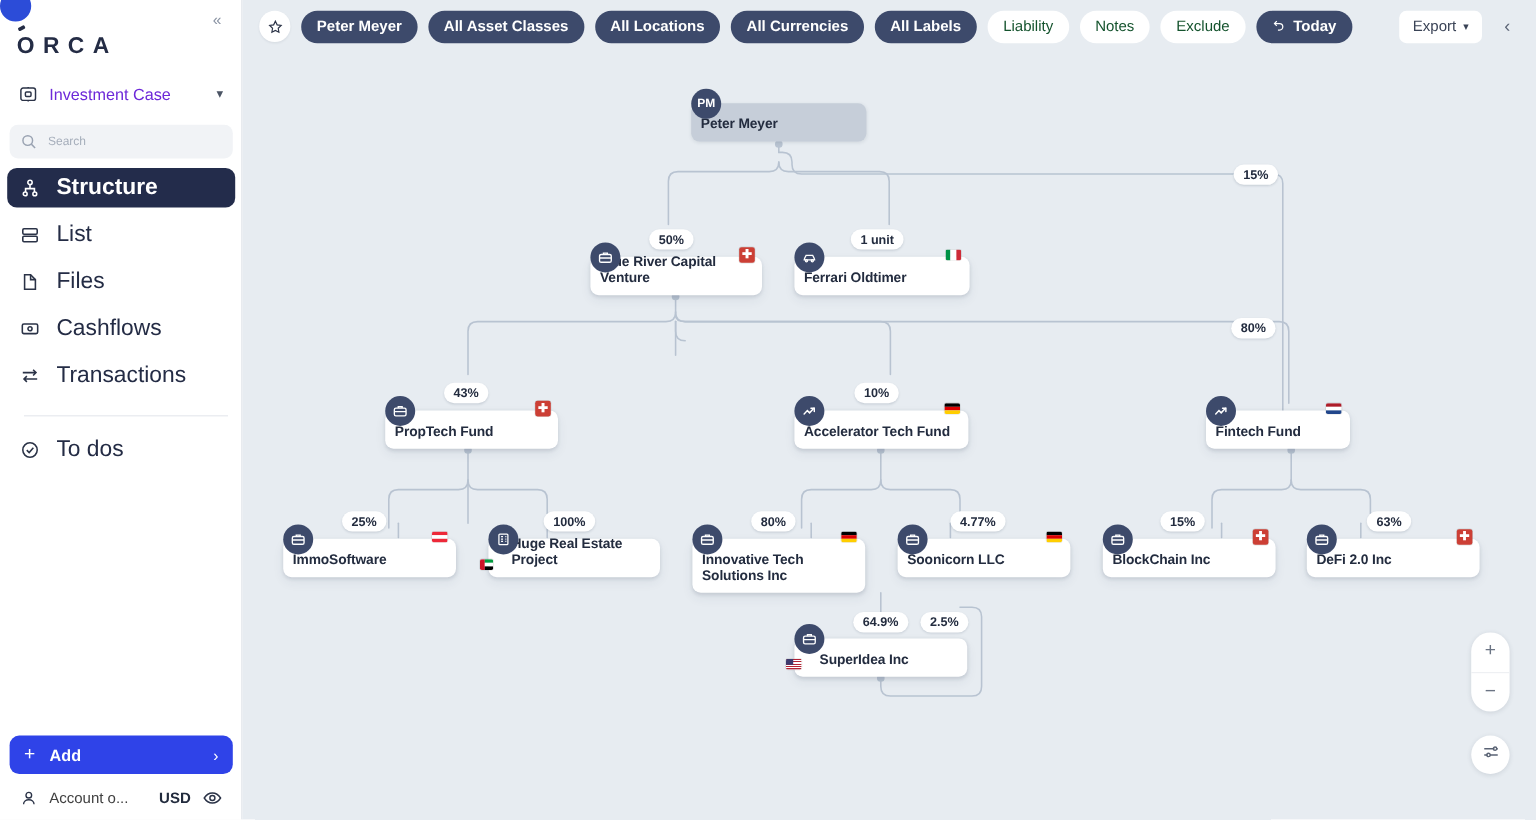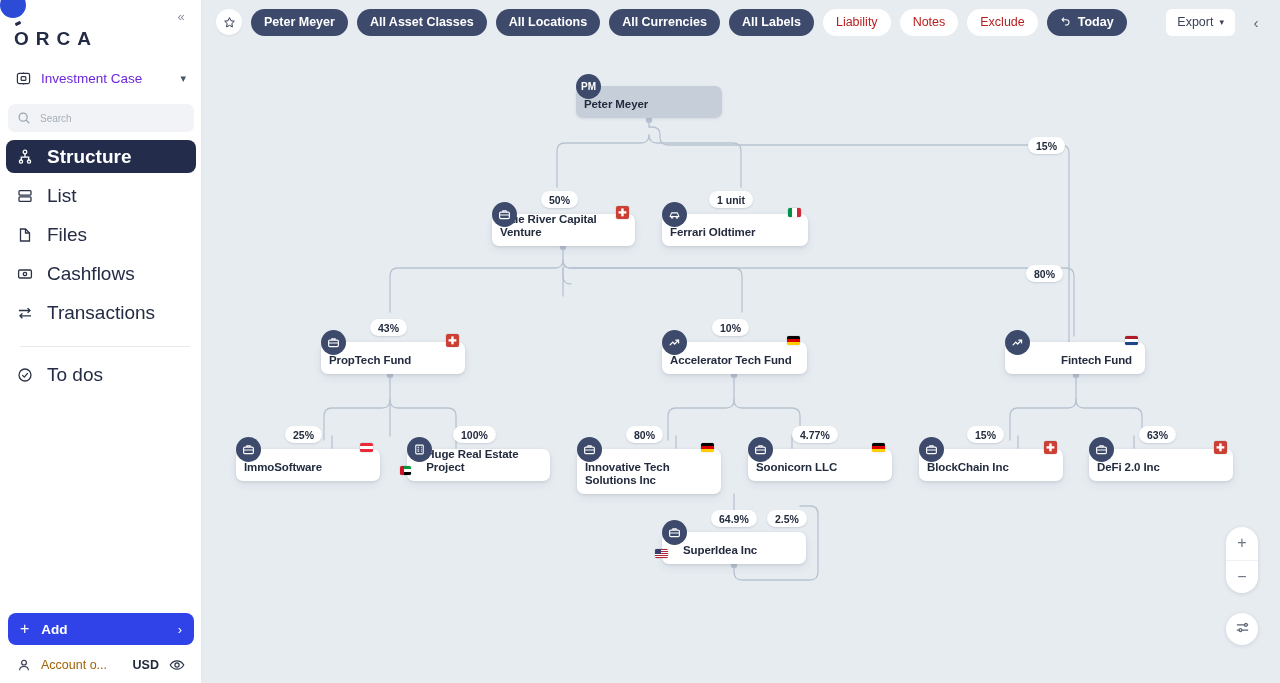--- a/index.html
+++ b/index.html
@@ -83,21 +83,21 @@
   }
   .add-btn .plus { color:#fff; font-size:16px; line-height:1; font-weight:400;}
   .add-btn .lbl { color:#fff; font-size:13.5px; font-weight:600; flex:1; }
   .add-btn .arr { color:#fff; font-size:13px; }
 
   .acct-row {
     position:absolute; left:8px; bottom:6px; width:186px; height:24px;
     display:flex; align-items:center; gap:10px; padding:0 9px; cursor:pointer;
   }
   .acct-row .ic { width:14px; height:14px; color:#2b3347; flex:0 0 14px; }
-  .acct-row .nm { font-size:12.5px; color:#a16207; flex:1; white-space:nowrap;
+  .acct-row .nm { font-size:12.5px; color:#404040; flex:1; white-space:nowrap;
                   overflow:hidden; }
   .acct-row .cur { font-size:12.5px; color:#222b3d; font-weight:600; }
   .acct-row .eye { width:16px; height:16px; color:#2b3347; }
 
   
   #main { position:relative; flex:1; height:683px; background:#e7ecf1;
           overflow:hidden; }
 
   #toolbar {
     position:absolute; left:0; top:0; width:1078px; height:44px;
@@ -108,21 +108,21 @@
     width:26px; height:26px; border-radius:50%; background:#fff;
     display:flex; align-items:center; justify-content:center;
     color:#2b3347; flex:0 0 26px; cursor:pointer;
     box-shadow:0 1px 2px rgba(30,40,60,.08);
   }
   .chip {
     height:27px; border-radius:14px; display:flex; align-items:center;
     padding:0 13px; font-size:12.5px; white-space:nowrap; cursor:pointer;
   }
   .chip.dark { background:#3d4a6b; color:#fff; font-weight:700; }
-  .chip.light { background:#fff; color:#b91c1c; font-weight:400; }
+  .chip.light { background:#fff; color:#14532d; font-weight:400; }
   .chip .undo { margin-right:6px; font-size:12px; display:inline-block; }
   .tb-spacer { flex:1; }
   .export-btn {
     height:27px; border-radius:6px; background:#fff; display:flex;
     align-items:center; gap:6px; padding:0 11px; font-size:12.5px;
     color:#3a4356; cursor:pointer;
   }
   .nav-back {
     width:24px; height:27px; display:flex; align-items:center;
     justify-content:center; color:#5a6374; font-size:15px; cursor:pointer;
@@ -488,21 +488,21 @@
           </svg>
         </div>
         <div class="flag" style="flex-direction:column">
           <span style="flex:1;background:#000"></span>
             <span style="flex:1;background:#dd0000"></span>
             <span style="flex:1;background:#ffce00"></span>
         </div>
         <div class="nlabel">Accelerator Tech Fund</div>
       </div>
 
-      <div class="node" style="left:803px; top:342px; width:140px; height:32px;padding-left:48px;">
+      <div class="node" style="left:803px; top:342px; width:120px; height:32px;">
         <div class="node-badge">
           <svg viewBox="0 0 16 16" fill="none" stroke="currentColor" stroke-width="1.5" stroke-linecap="round">
             <path d="M2.6 11l3.3-3.4 2.3 2.3 4.4-4.6"></path>
               <path d="M9.6 5.1h3.4v3.4"></path>
           </svg>
         </div>
         <div class="flag" style="flex-direction:column">
           <span style="flex:1;background:#ae1c28"></span>
             <span style="flex:1;background:#fff"></span>
             <span style="flex:1;background:#21468b"></span>

